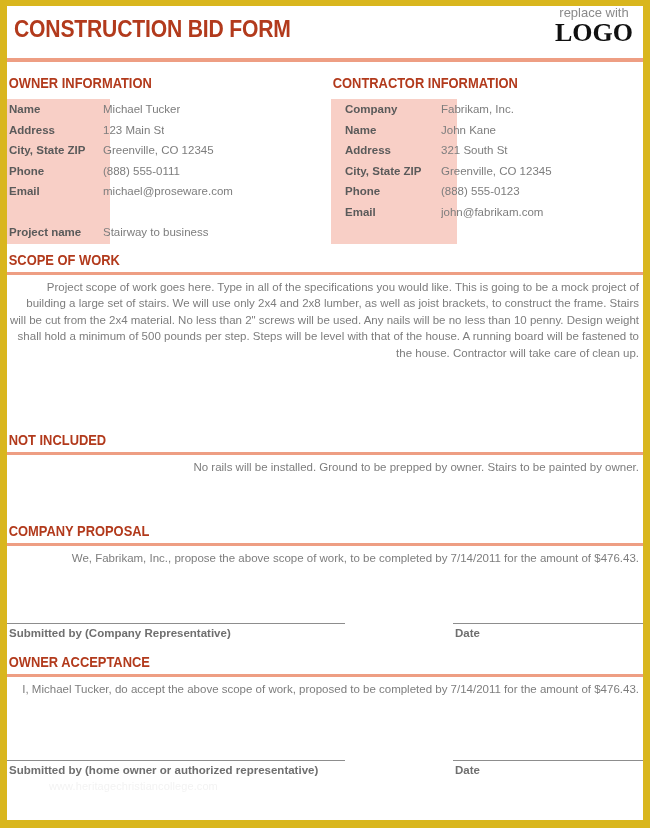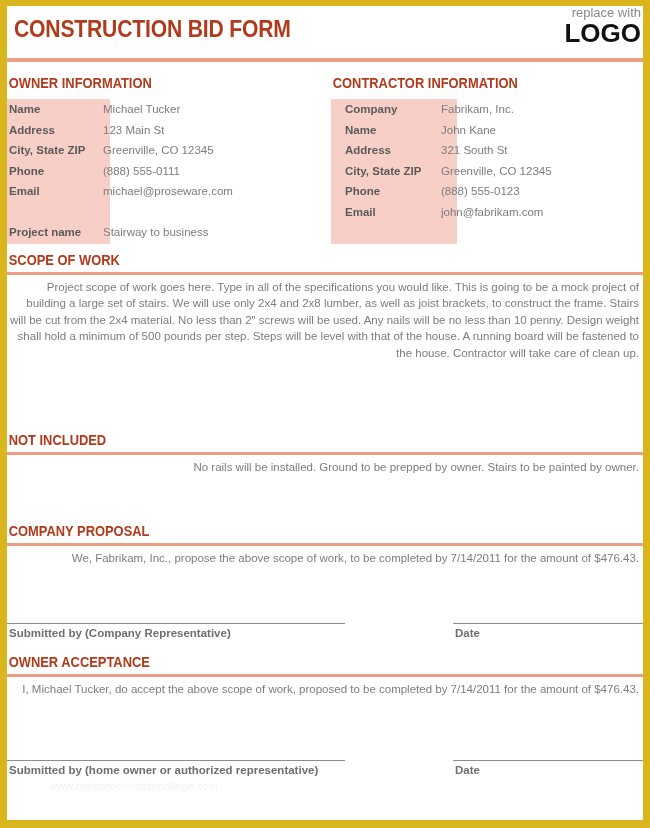--- a/index.html
+++ b/index.html
@@ -41,36 +41,37 @@
     font-size: 24px;
     font-weight: bold;
     color: #B23A1C;
     letter-spacing: -0.2px;
     transform: scaleX(0.88);
     transform-origin: left center;
     white-space: nowrap;
   }
   .logo-box {
     position: absolute;
-    right: 2px;
+    right: 10px;
     top: 0px;
-    text-align: right;
+    text-align: center;
     line-height: 1;
   }
   .logo-top {
     font-size: 13px;
     color: #8a8a8a;
     letter-spacing: 0px;
   }
   .logo-main {
     font-size: 26px;
     font-weight: bold;
     color: #111111;
     letter-spacing: 0px;
     margin-top: 1px;
+    font-family: Liberation Serif, serif;
   }
 
   
   .rule {
     height: 4px;
     background: #EE9E83;
     width: 100%;
   }
   .rule.thin { height: 3px; }
 

